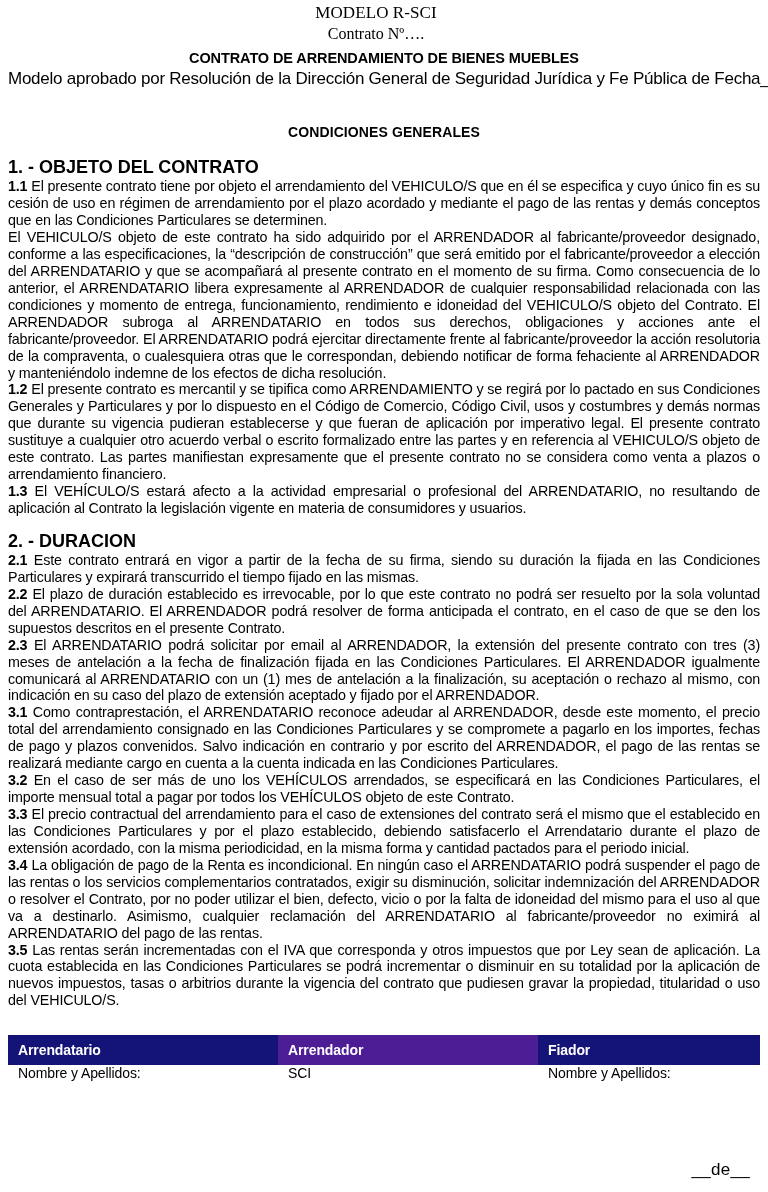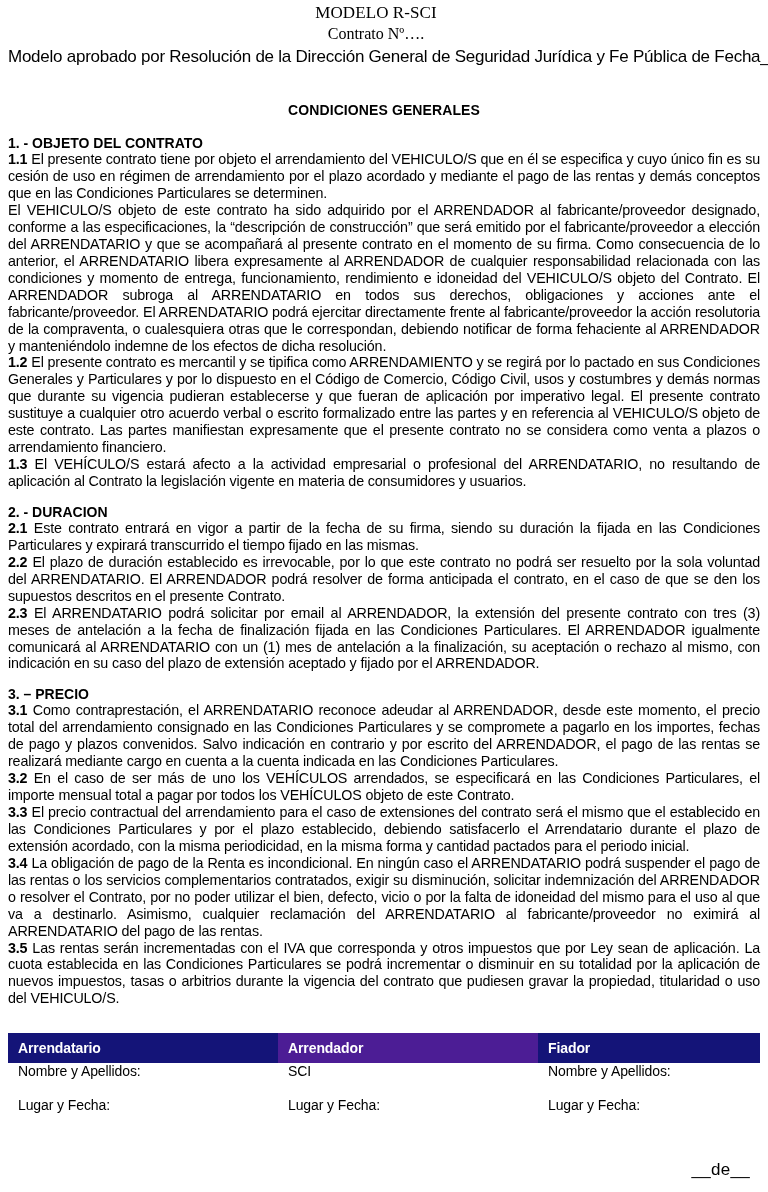--- a/index.html
+++ b/index.html
@@ -61,21 +61,21 @@
   .cond-generales {
     text-align: center;
     font-weight: bold;
     font-size: 14px;
     margin-top: 35px;
     letter-spacing: 0.1px;
   }
 
   .section-heading {
     font-weight: bold;
-    font-size: 14px;
+    font-size: 18px;
     margin-top: 14px;
     margin-bottom: 0px;
   }
   .section-heading.first {
     margin-top: 17px;
   }
 
   
   p.body {
     font-size: 14.3px;
@@ -139,35 +139,35 @@
 
 <div class="page">
 
   <div class="model-block">
     <div class="model-line1">MODELO R-SCI</div>
     <div class="model-line2">Contrato Nº….</div>
   </div>
 
   <div class="inner">
 
+    <div class="doc-title">CONTRATO DE ARRENDAMIENTO DE BIENES MUEBLES</div>
     <div class="doc-subtitle">Modelo aprobado por Resolución de la Dirección General de Seguridad Jurídica y Fe Pública de Fecha__de___de 20__</div>
     <div class="cond-generales">CONDICIONES GENERALES</div>
 
     <div class="section-heading first">1. - OBJETO DEL CONTRATO</div>
     <p class="body"><b>1.1</b> <span>El presente contrato tiene por objeto el arrendamiento del VEHICULO/S que en él se especifica y cuyo único fin es su cesión de uso en régimen de arrendamiento por el plazo acordado y mediante el pago de las rentas y demás conceptos que en las Condiciones Particulares se determinen.</span></p>
     <p class="body"><span>El VEHICULO/S objeto de este contrato ha sido adquirido por el ARRENDADOR al fabricante/proveedor designado, conforme a las especificaciones, la “descripción de construcción” que será emitido por el fabricante/proveedor a elección del ARRENDATARIO y que se acompañará al presente contrato en el momento de su firma. Como consecuencia de lo anterior, el ARRENDATARIO libera expresamente al ARRENDADOR de cualquier responsabilidad relacionada con las condiciones y momento de entrega, funcionamiento, rendimiento e idoneidad del VEHICULO/S objeto del Contrato. El ARRENDADOR subroga al ARRENDATARIO en todos sus derechos, obligaciones y acciones ante el fabricante/proveedor. El ARRENDATARIO podrá ejercitar directamente frente al fabricante/proveedor la acción resolutoria de la compraventa, o cualesquiera otras que le correspondan, debiendo notificar de forma fehaciente al ARRENDADOR y manteniéndolo indemne de los efectos de dicha resolución.</span></p>
     <p class="body"><b>1.2</b> <span>El presente contrato es mercantil y se tipifica como ARRENDAMIENTO y se regirá por lo pactado en sus Condiciones Generales y Particulares y por lo dispuesto en el Código de Comercio, Código Civil, usos y costumbres y demás normas que durante su vigencia pudieran establecerse y que fueran de aplicación por imperativo legal. El presente contrato sustituye a cualquier otro acuerdo verbal o escrito formalizado entre las partes y en referencia al VEHICULO/S objeto de este contrato. Las partes manifiestan expresamente que el presente contrato no se considera como venta a plazos o arrendamiento financiero.</span></p>
     <p class="body"><b>1.3</b> <span>El VEHÍCULO/S estará afecto a la actividad empresarial o profesional del ARRENDATARIO, no resultando de aplicación al Contrato la legislación vigente en materia de consumidores y usuarios.</span></p>
 
     <div class="section-heading">2. - DURACION</div>
     <p class="body"><b>2.1</b> <span>Este contrato entrará en vigor a partir de la fecha de su firma, siendo su duración la fijada en las Condiciones Particulares y expirará transcurrido el tiempo fijado en las mismas.</span></p>
     <p class="body"><b>2.2</b> <span>El plazo de duración establecido es irrevocable, por lo que este contrato no podrá ser resuelto por la sola voluntad del ARRENDATARIO. El ARRENDADOR podrá resolver de forma anticipada el contrato, en el caso de que se den los supuestos descritos en el presente Contrato.</span></p>
     <p class="body"><b>2.3</b> <span>El ARRENDATARIO podrá solicitar por email al ARRENDADOR, la extensión del presente contrato con tres (3) meses de antelación a la fecha de finalización fijada en las Condiciones Particulares. El ARRENDADOR igualmente comunicará al ARRENDATARIO con un (1) mes de antelación a la finalización, su aceptación o rechazo al mismo, con indicación en su caso del plazo de extensión aceptado y fijado por el ARRENDADOR.</span></p>
 
-    <div class="section-heading">3. – PRECIO</div>
     <p class="body"><b>3.1</b> <span>Como contraprestación, el ARRENDATARIO reconoce adeudar al ARRENDADOR, desde este momento, el precio total del arrendamiento consignado en las Condiciones Particulares y se compromete a pagarlo en los importes, fechas de pago y plazos convenidos. Salvo indicación en contrario y por escrito del ARRENDADOR, el pago de las rentas se realizará mediante cargo en cuenta a la cuenta indicada en las Condiciones Particulares.</span></p>
     <p class="body"><b>3.2</b> <span>En el caso de ser más de uno los VEHÍCULOS arrendados, se especificará en las Condiciones Particulares, el importe mensual total a pagar por todos los VEHÍCULOS objeto de este Contrato.</span></p>
     <p class="body"><b>3.3</b> <span>El precio contractual del arrendamiento para el caso de extensiones del contrato será el mismo que el establecido en las Condiciones Particulares y por el plazo establecido, debiendo satisfacerlo el Arrendatario durante el plazo de extensión acordado, con la misma periodicidad, en la misma forma y cantidad pactados para el periodo inicial.</span></p>
     <p class="body"><b>3.4</b> <span>La obligación de pago de la Renta es incondicional. En ningún caso el ARRENDATARIO podrá suspender el pago de las rentas o los servicios complementarios contratados, exigir su disminución, solicitar indemnización del ARRENDADOR o resolver el Contrato, por no poder utilizar el bien, defecto, vicio o por la falta de idoneidad del mismo para el uso al que va a destinarlo. Asimismo, cualquier reclamación del ARRENDATARIO al fabricante/proveedor no eximirá al ARRENDATARIO del pago de las rentas.</span></p>
     <p class="body"><b>3.5</b> <span>Las rentas serán incrementadas con el IVA que corresponda y otros impuestos que por Ley sean de aplicación. La cuota establecida en las Condiciones Particulares se podrá incrementar o disminuir en su totalidad por la aplicación de nuevos impuestos, tasas o arbitrios durante la vigencia del contrato que pudiesen gravar la propiedad, titularidad o uso del VEHICULO/S.</span></p>
   </div>
 
   <div class="sig-table-wrap">
     <table class="sig-table">
       <thead>
@@ -176,25 +176,20 @@
           <th class="c2" style="background-color: #4c1d95;">Arrendador</th>
           <th class="c3" style="background-color: rgb(20, 20, 120);">Fiador</th>
         </tr>
       </thead>
       <tbody>
         <tr class="row-nombre">
           <td>Nombre y Apellidos:</td>
           <td>SCI</td>
           <td>Nombre y Apellidos:</td>
         </tr>
-        <tr class="row-lugar">
-          <td>Lugar y Fecha:</td>
-          <td>Lugar y Fecha:</td>
-          <td>Lugar y Fecha:</td>
-        </tr>
         <tr class="row-gap">
           <td></td>
           <td></td>
           <td></td>
         </tr>
 
       </tbody>
     </table>
   </div>
 

